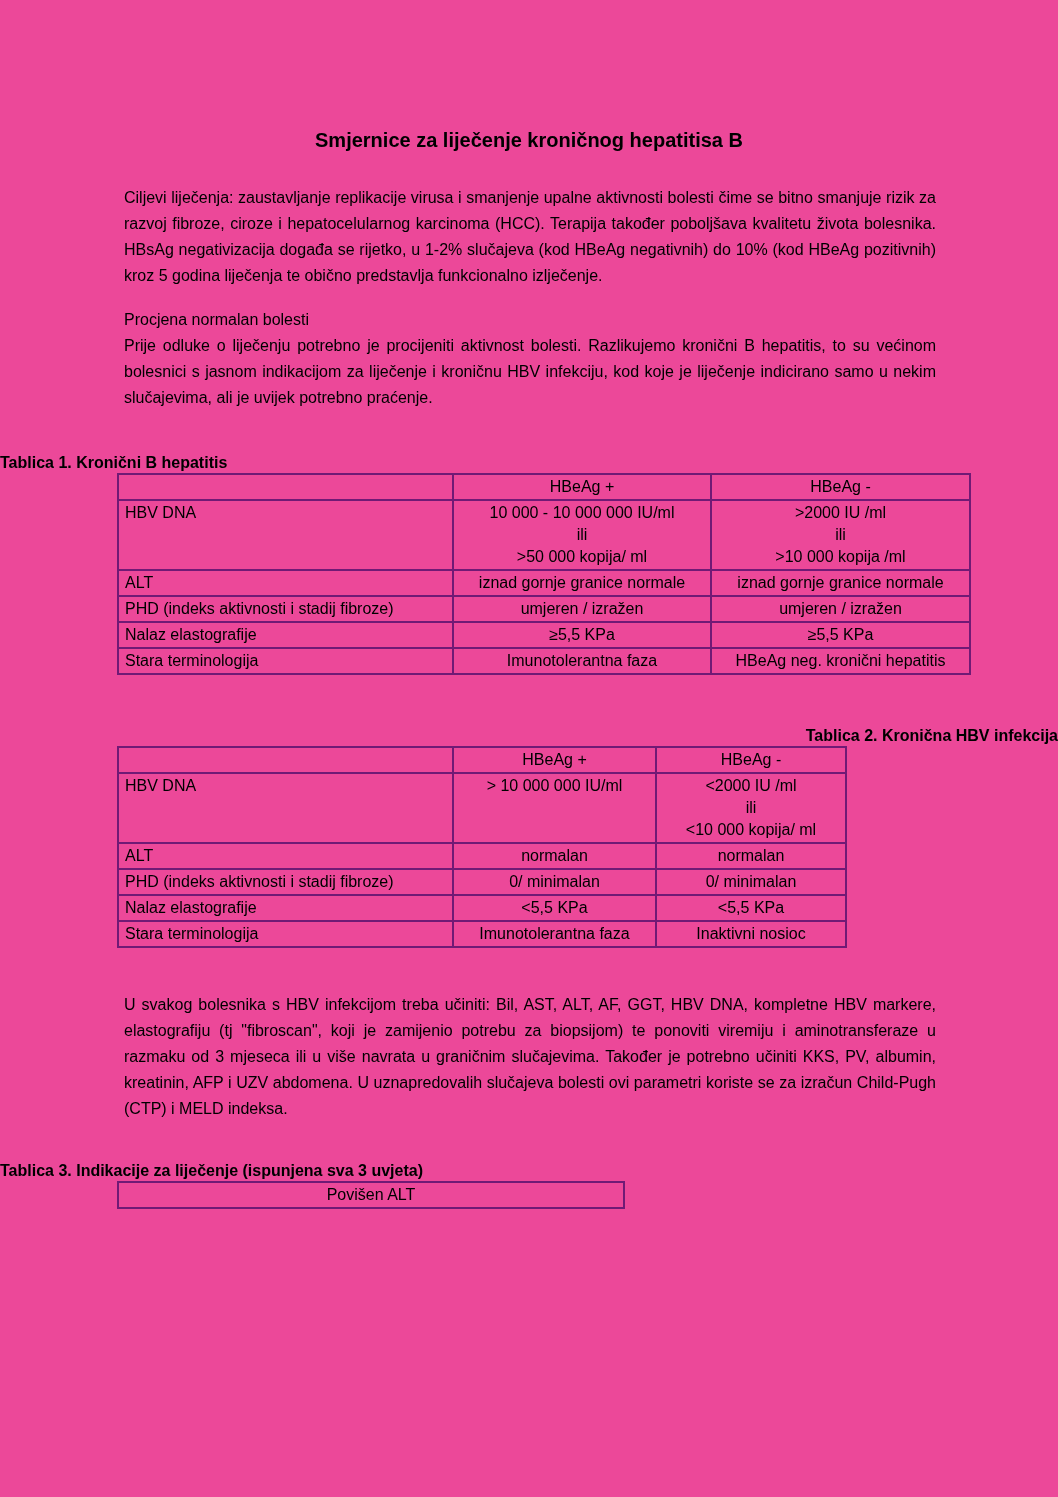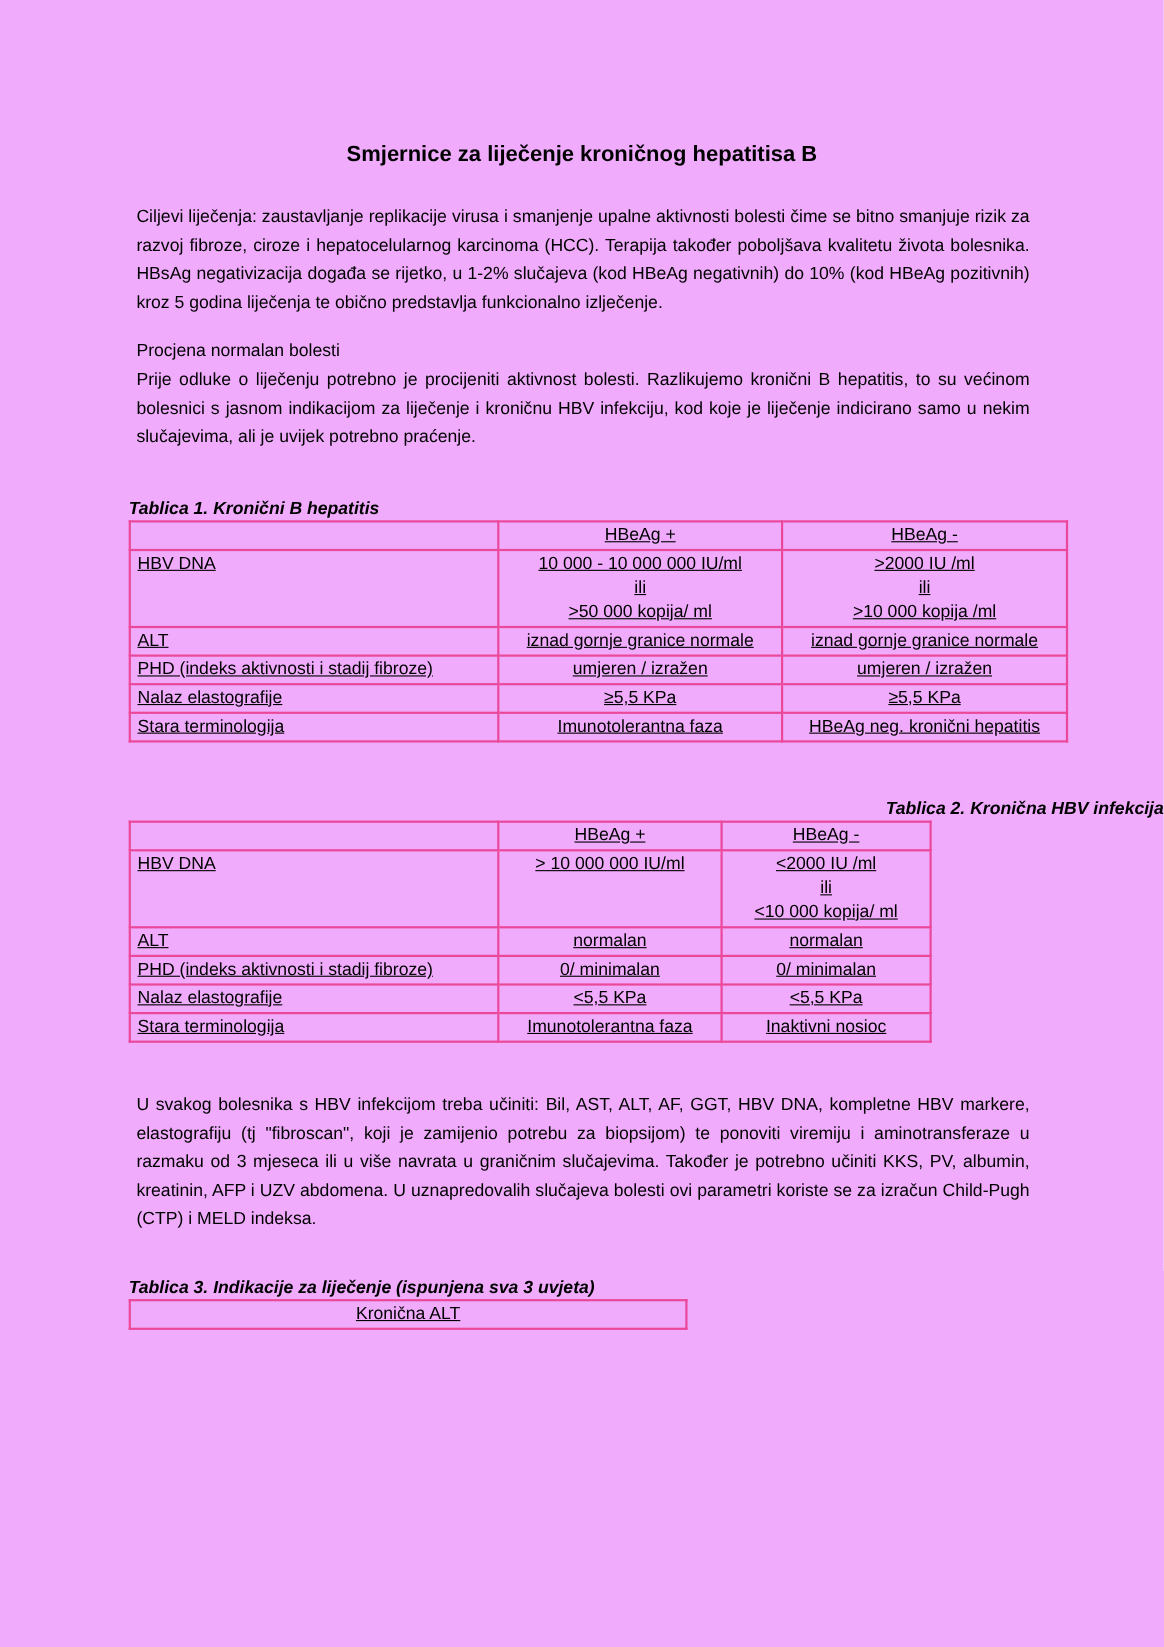--- a/index.html
+++ b/index.html
@@ -1,20 +1,20 @@
 <!DOCTYPE html>
 <html><head>
 <meta charset="utf-8">
 <style>
   html,body { margin:0; padding:0; background:#ffffff; }
   .page {
     position: relative;
     width: 1058px;
     height: 1497px;
-    background: #f0abfc;
+    background: #ec4899;
     color: #000000;
     font-family: "Liberation Sans", "DejaVu Sans", sans-serif;
     font-size: 16px;
     overflow: hidden;
   }
   .title {
     margin: 0;
     padding-top: 128px;
     text-align: center;
     font-size: 20px;
@@ -28,43 +28,40 @@
     line-height: 26px;
   }
   .p1 { margin-top: 33px; }
   .p2 { margin-top: 0; }
   .p3 { margin-top: 44px; }
   .heading-line {
     margin: 18px 0 0 124px;
     line-height: 26px;
   }
   .caption {
-    margin-left: 117px;
     font-weight: bold;
     line-height: 18px;
-    font-style: italic;
   }
   .cap1 { margin-top: 43px; margin-bottom: 1px; }
   .cap2 { margin-top: 52px; margin-bottom: 1px; text-align: right; }
   .cap3 { margin-top: 40px; margin-bottom: 1px; }
   table.t {
     border-collapse: collapse;
     margin-left: 117px;
     table-layout: fixed;
   }
   table.t td, table.t th {
-    border: 2px solid #ec4899;
+    border: 2px solid #701a75;
     padding: 1px 6px;
     line-height: 22px;
     font-weight: normal;
     font-size: 16px;
     text-align: center;
     vertical-align: top;
     overflow: hidden;
-    text-decoration: underline;
   }
   table.t .lbl { text-align: left; }
   .t1 { width: 852px; }
   .t1 .c1 { width: 335px; } .t1 .c2 { width: 258px; } .t1 .c3 { width: 259px; }
   .t2 { width: 728px; }
   .t2 .c1 { width: 335px; } .t2 .c2 { width: 203px; } .t2 .c3 { width: 190px; }
   .t3 td {
     text-align: left;
     white-space: nowrap;
     line-height: 21px;
@@ -176,18 +173,18 @@
       </tr>
     </tbody>
   </table>
 
   <p class="text p3">U svakog bolesnika s HBV infekcijom treba učiniti: Bil, AST, ALT, AF, GGT, HBV DNA, kompletne HBV markere, elastografiju (tj "fibroscan", koji je zamijenio potrebu za biopsijom) te ponoviti viremiju i aminotransferaze u razmaku od 3 mjeseca ili u više navrata u graničnim slučajevima. Također je potrebno učiniti KKS, PV, albumin, kreatinin, AFP i UZV abdomena. U uznapredovalih slučajeva bolesti ovi parametri koriste se za izračun Child-Pugh (CTP) i MELD indeksa.</p>
 
   <div class="caption cap3">Tablica 3. Indikacije za liječenje (ispunjena sva 3 uvjeta)</div>
   <table class="t t3">
     <tbody>
       <tr>
-        <td>Kronična ALT</td>
+        <td>Povišen ALT</td>
       </tr>
     </tbody>
   </table>
 
 </div>
 
 </body></html>

